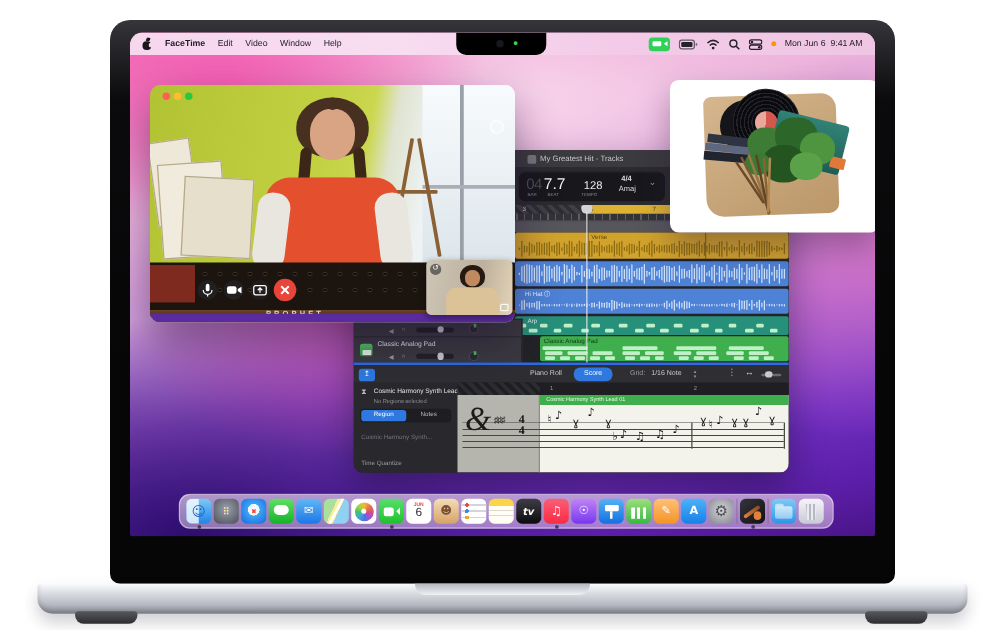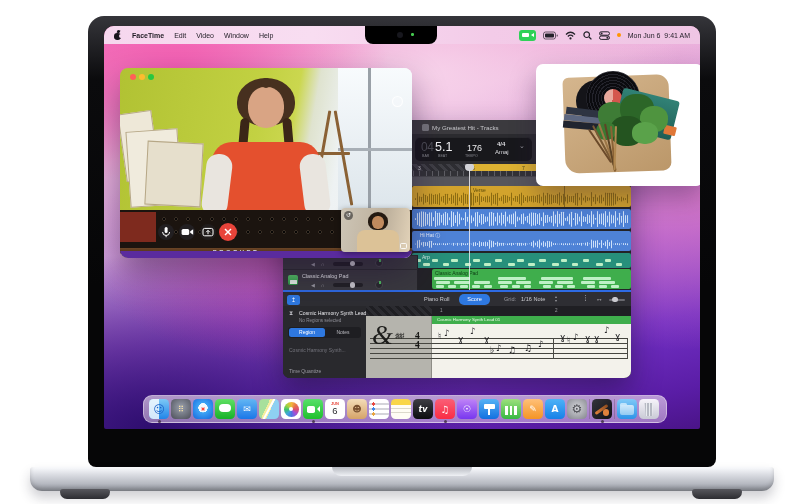--- a/index.html
+++ b/index.html
@@ -330,24 +330,24 @@
       </div>
 
       <div class="win gb">
         <div class="gb-title">
           <span class="gb-proxy"></span>
           <span class="gb-tt">My Greatest Hit - Tracks</span>
         </div>
         <div class="gb-lcdbar">
           <div class="gb-lcd">
             <span class="lcd-t" style="left:6px;top:3px;font-size:12px;color:#4b4c54;letter-spacing:-.5px">04</span>
-            <span class="lcd-t" style="left:20px;top:2.5px;font-size:12.5px;color:#f3f3f5">5.1</span>
+            <span class="lcd-t" style="left:20px;top:2.5px;font-size:12.5px;color:#f3f3f5">7.7</span>
             <span class="lcd-t" style="left:7px;top:17px;font-size:3.6px;color:#85868d">BAR</span>
             <span class="lcd-t" style="left:23px;top:17px;font-size:3.6px;color:#85868d">BEAT</span>
-            <span class="lcd-t" style="left:52px;top:5.5px;font-size:9px;color:#eaeaec">176</span>
+            <span class="lcd-t" style="left:52px;top:5.5px;font-size:9px;color:#eaeaec">128</span>
             <span class="lcd-t" style="left:50px;top:17px;font-size:3.6px;color:#85868d">TEMPO</span>
             <span class="lcd-t" style="left:82px;top:3.5px;font-size:6px;color:#dcdce0;font-weight:700">4/4</span>
             <span class="lcd-t" style="left:80px;top:12px;font-size:6px;color:#dcdce0">Amaj</span>
             <span class="lcd-t" style="left:104px;top:5px;font-size:7px;color:#9a9aa2">⌄</span>
           </div>
         </div>
         <div class="gb-ruler">
           <div class="hatch"></div>
           <div class="cycle"></div>
           <div class="ticks"></div>

